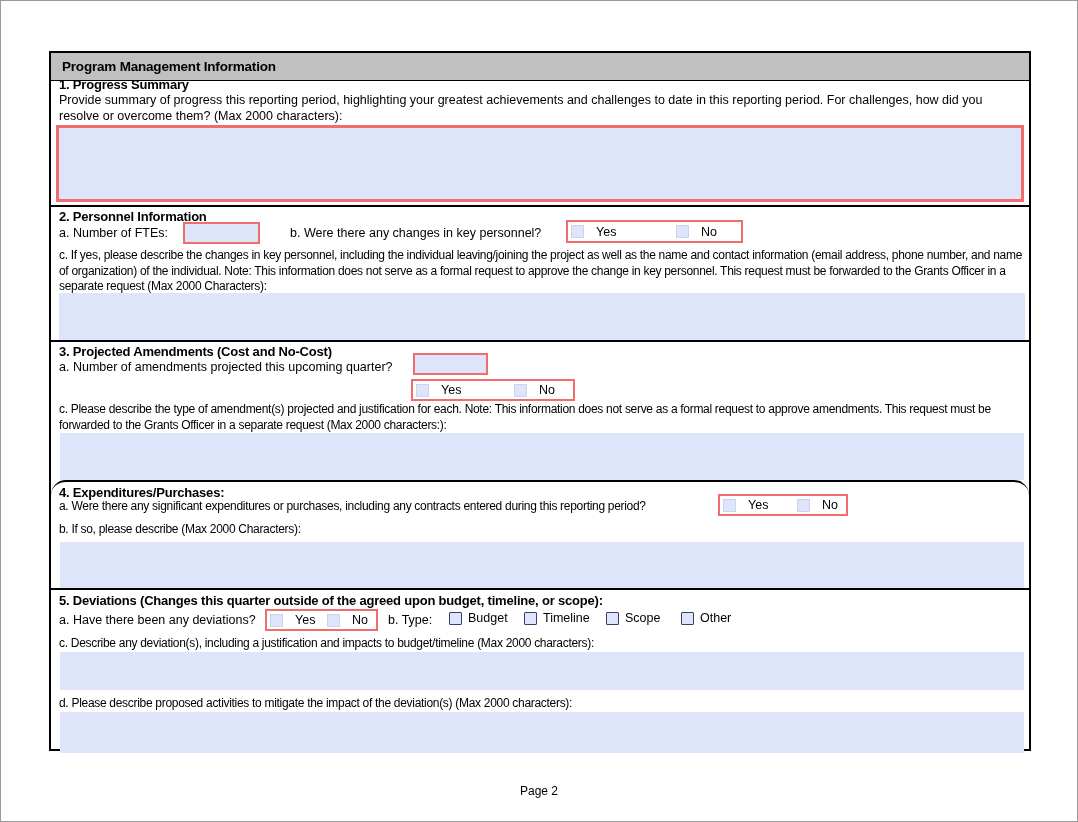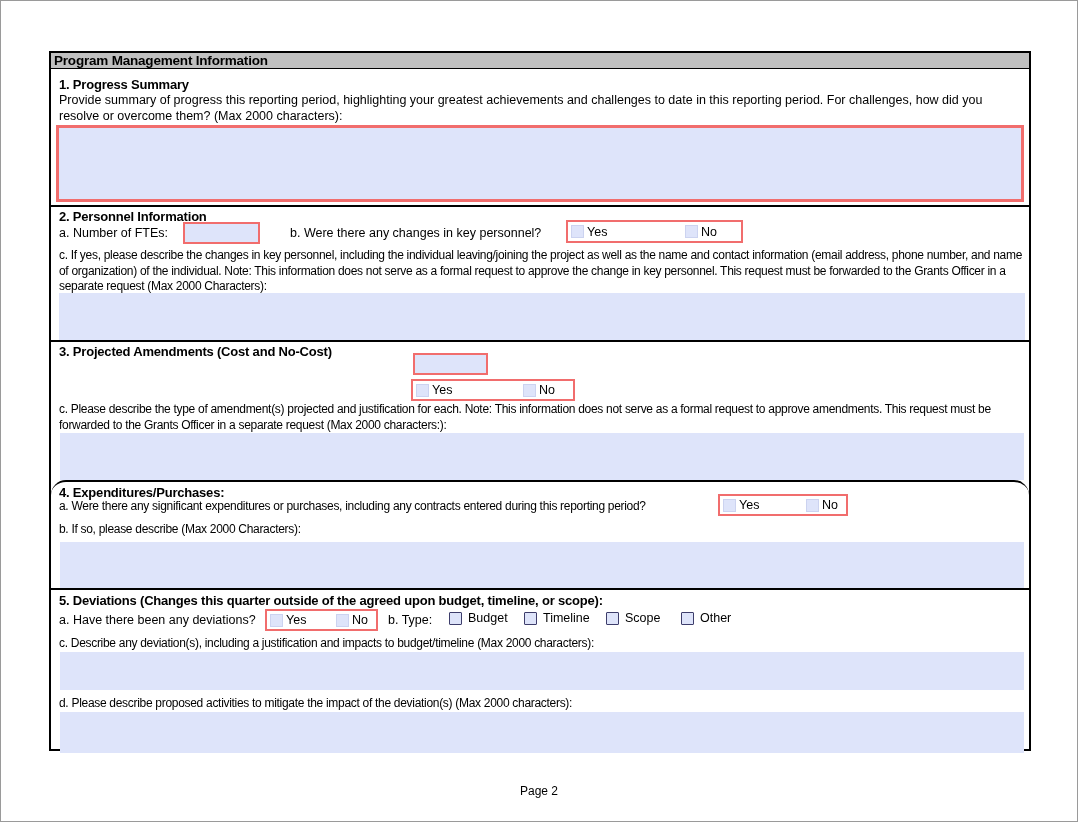--- a/index.html
+++ b/index.html
@@ -7,23 +7,23 @@
   body { font-family: "Liberation Sans", "DejaVu Sans", sans-serif; color: #000; }
   .page {
     position: relative; width: 1078px; height: 822px;
     background: #fff; border: 1px solid #9a9a9a; overflow: hidden;
   }
   .form-table {
     position: absolute; left: 48px; top: 50px; width: 982px; height: 700px;
     border: 2px solid #000; background: #fff;
   }
   .header-bar {
-    position: absolute; left: 0; right: 0; top: 0; height: 16px;
+    position: absolute; left: 0; right: 0; top: 0; height: 28px;
     background: #c0c0c0; border-bottom: 1px solid #000;
-    display: flex; align-items: center; padding-left: 3px;
+    display: flex; align-items: center; padding-left: 11px;
   }
   .header-bar span { font-size: 13.5px; font-weight: bold; letter-spacing: -0.2px; }
   .section { position: absolute; left: 0; right: 0; border-top: 2px solid #000; }
   .section.first { border-top: none; }
   .sec-title { position: absolute; font-size: 13px; font-weight: bold; white-space: nowrap; letter-spacing: -0.2px; }
   .label { position: absolute; font-size: 12.5px; white-space: nowrap; }
   .para  { position: absolute; font-size: 12.5px; line-height: 15.5px; }
   .cond  { font-size: 12px; letter-spacing: -0.3px; }
   .ta {
     position: absolute; background: #dee4fa; border: none;
@@ -31,21 +31,21 @@
   .ta.red { border: 3px solid #f16d6d; }
   .ti {
     position: absolute; background: #dee4fa; border: 2.5px solid #f16d6d;
     font-family: "Liberation Sans", sans-serif; font-size: 12.5px; padding: 0 3px;
   }
   .yn {
     position: absolute; background: #fff; border: 2.5px solid #f16d6d;
     display: flex; align-items: center; justify-content: space-between;
     padding-left: 3px;
   }
-  .pair { display: inline-flex; align-items: center; gap: 3px; }
+  .pair { display: inline-flex; align-items: center; gap: 12px; }
   .ynlab { font-size: 12.5px; white-space: nowrap; }
   .cb {
     display: inline-block; width: 13px; height: 13px;
     background: #dee4fa; border: 1px solid #ccd3f0;
   }
   .typeopt { position: absolute; display: inline-flex; align-items: center; gap: 6px; }
   .tcb {
     display: inline-block; width: 13px; height: 13px;
     background: #dee4fa; border: 1.3px solid #3d3d6b; border-radius: 1px;
   }
@@ -85,20 +85,21 @@
           <span class="cb"></span>
           <span class="ynlab">No</span>
         </span>
       </div>
       <div class="para cond" style="left:8px;top:41px;width:964px;">c. If yes, please describe the changes in key personnel, including the individual leaving/joining the project as well as the name and contact information (email address, phone number, and name of organization) of the individual. Note: This information does not serve as a formal request to approve the change in key personnel. This request must be forwarded to the Grants Officer in a separate request (Max 2000 Characters):</div>
       <div class="ta" style="left:8px;top:86px;width:966px;height:48px;"></div>
     </div>
 
     <div class="section" style="top:287px;height:140px;">
       <div class="sec-title" style="left:8px;top:2px;">3. Projected Amendments (Cost and No-Cost)</div>
+      <div class="label" style="left:8px;top:18px;">a. Number of amendments projected this upcoming quarter?</div>
       <input class="ti" style="left: 362px; top: 11px; width: 75px; height: 22px;" value="">
       <div class="yn" style="left:360px;top:37px;width:164px;height:22px;padding-right:18px;">
         <span class="pair">
           <span class="cb"></span>
           <span class="ynlab">Yes</span>
         </span>
         <span class="pair">
           <span class="cb"></span>
           <span class="ynlab">No</span>
         </span>

